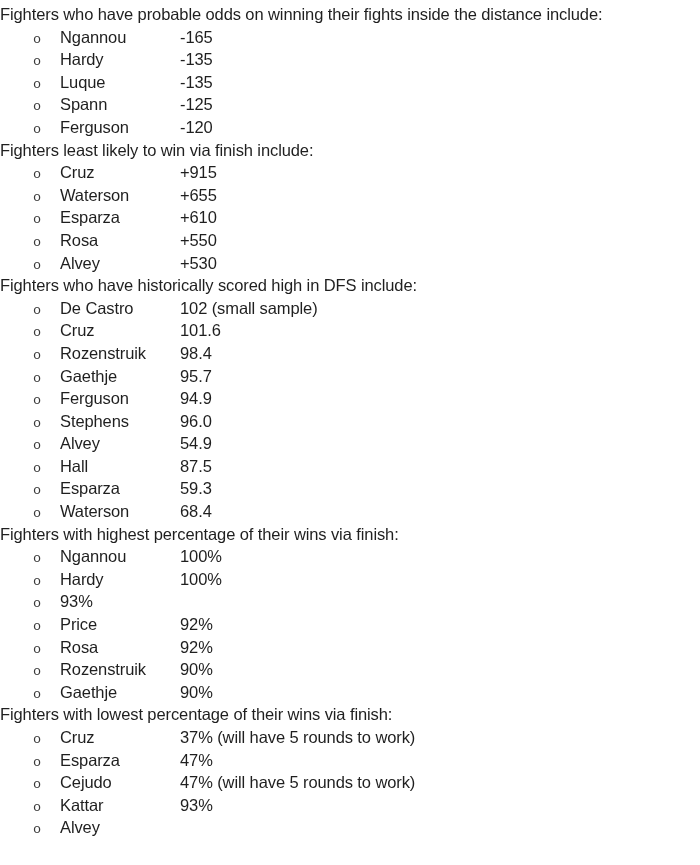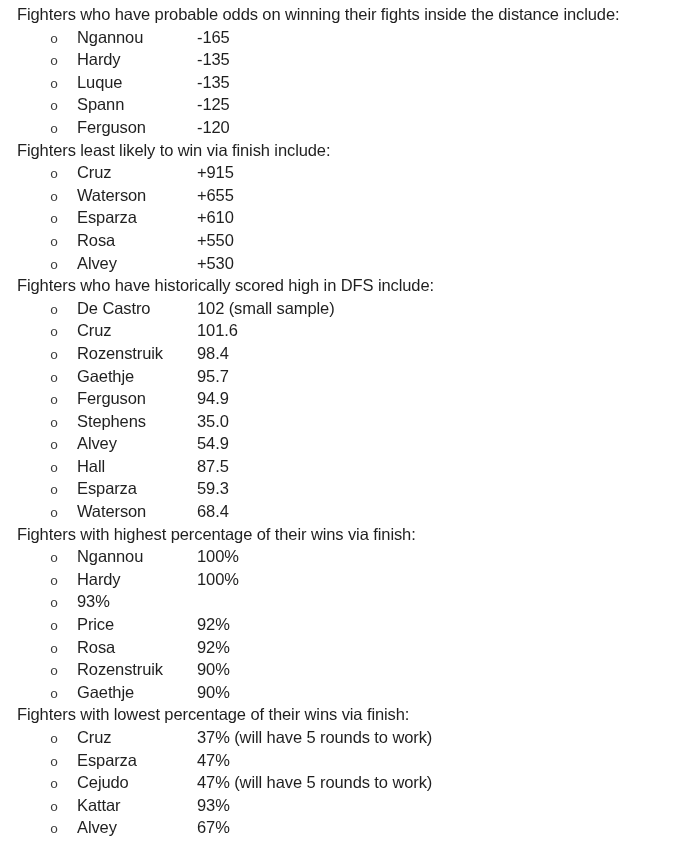--- a/index.html
+++ b/index.html
@@ -8,21 +8,21 @@
     height: 865px;
     overflow: hidden;
   }
   body {
     font-family: "Liberation Sans", "DejaVu Sans", sans-serif;
     font-size: 16.5px;
     background: #ffffff;
     color: #1f1f1f;
   }
   .doc {
-    padding: 3px 6px 0 17px;
+    padding: 3px 6px 0 0;
     width: 608px;
   }
   .heading {
     height: 22.6px;
     line-height: 22.6px;
     white-space: nowrap;
     letter-spacing: -0.1px;
   }
   .row {
     height: 22.6px;
@@ -156,21 +156,21 @@
     <span class="fvalue">94.9</span>
   </div>
 </div>
   </div>
 
   <div>
     <div>
   <div class="row">
     <span class="bullet">o</span>
     <span class="fname">Stephens</span>
-    <span class="fvalue">35.0</span>
+    <span class="fvalue">96.0</span>
   </div>
 
   <div class="row">
     <span class="bullet">o</span>
     <span class="fname">Alvey</span>
     <span class="fvalue">54.9</span>
   </div>
 
   <div class="row">
     <span class="bullet">o</span>
@@ -261,17 +261,16 @@
 
   <div class="row">
     <span class="bullet">o</span>
     <span class="fname">Kattar</span>
     <span class="fvalue">93%</span>
   </div>
 
   <div class="row">
     <span class="bullet">o</span>
     <span class="fname">Alvey</span>
-    <span class="fvalue">67%</span>
   </div>
 </div>
   </div>
 </div>
 
 </body></html>

